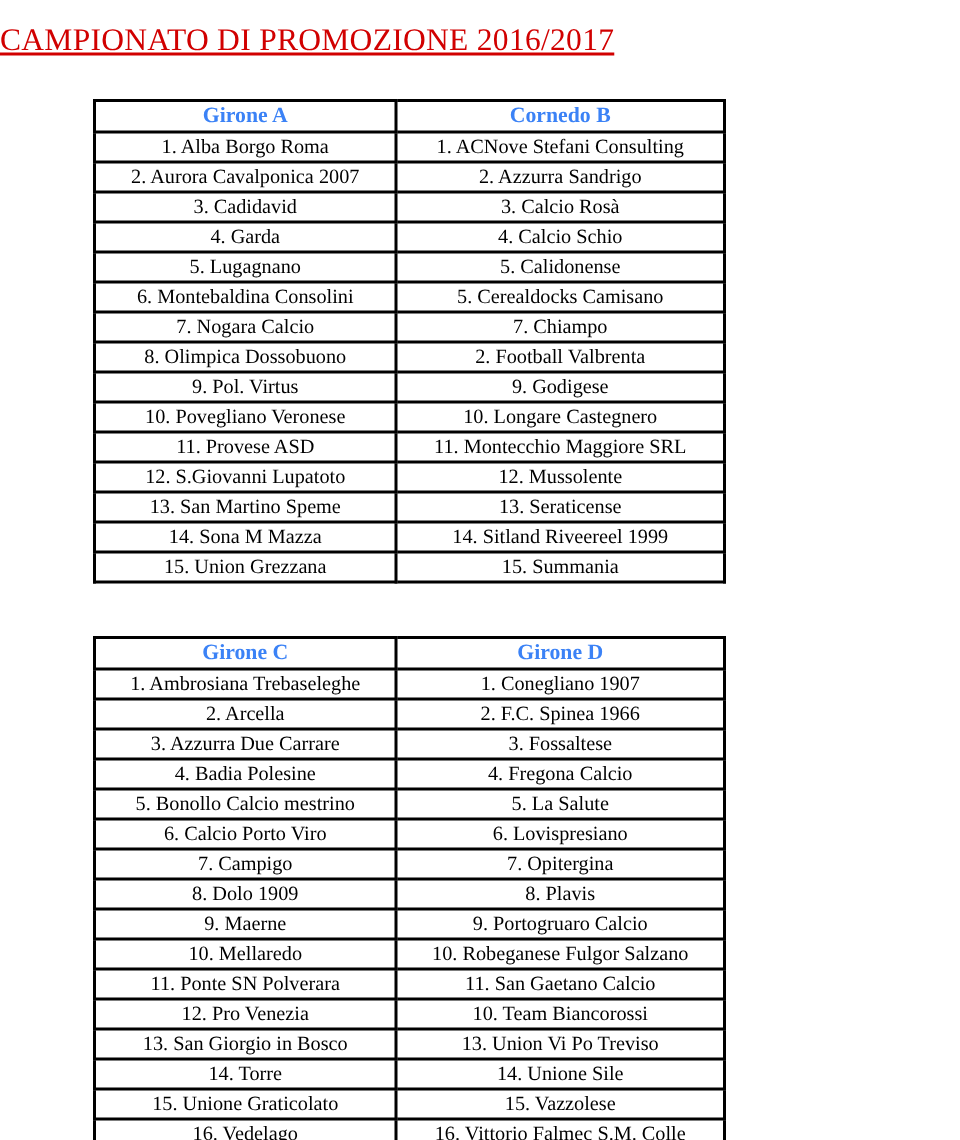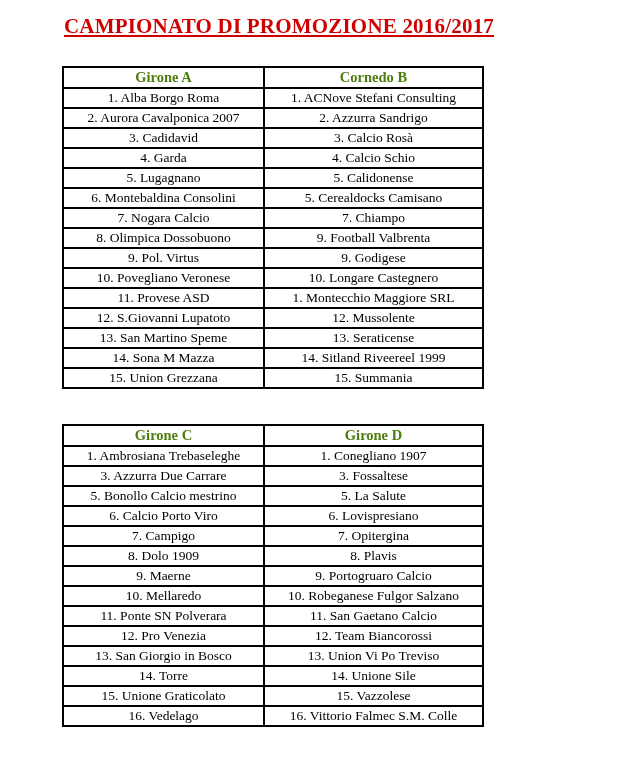--- a/index.html
+++ b/index.html
@@ -14,23 +14,22 @@
     font-family: "Liberation Serif", serif;
     color: #000000;
     overflow: hidden;
   }
   .page-title {
     position: absolute;
     top: 14px;
     left: 0;
     width: 558px;
     margin: 0;
-    text-align: center;
     font-size: 21px;
-    font-weight: 700;
+    font-weight: 400;
     color: #d10000;
     text-decoration: underline;
     letter-spacing: 0.2px;
   }
   .table-block {
     position: absolute;
     left: 62px;
   }
   .table-block.first  { top: 66px; }
   .table-block.second { top: 424px; }
@@ -47,21 +46,21 @@
     text-align: center;
     vertical-align: middle;
     padding: 1px 3px;
     white-space: nowrap;
     overflow: hidden;
   }
   table.groups-table th {
     height: 15.5px;
     font-size: 14.5px;
     font-weight: 700;
-    color: #4d7c0f;
+    color: #3b82f6;
   }
   table.groups-table td {
     height: 14.7px;
     font-size: 13.5px;
     font-weight: 400;
     color: #000000;
   }
 </style>
 </head>
 <body>
@@ -104,33 +103,33 @@
         <tr>
           <td>6. Montebaldina Consolini</td>
           <td>5. Cerealdocks Camisano</td>
         </tr>
         <tr>
           <td>7. Nogara Calcio</td>
           <td>7. Chiampo</td>
         </tr>
         <tr>
           <td>8. Olimpica Dossobuono</td>
-          <td>9. Football Valbrenta</td>
+          <td>2. Football Valbrenta</td>
         </tr>
         <tr>
           <td>9. Pol. Virtus</td>
           <td>9. Godigese</td>
         </tr>
         <tr>
           <td>10. Povegliano Veronese</td>
           <td>10. Longare Castegnero</td>
         </tr>
         <tr>
           <td>11. Provese ASD</td>
-          <td>1. Montecchio Maggiore SRL</td>
+          <td>11. Montecchio Maggiore SRL</td>
         </tr>
         <tr>
           <td>12. S.Giovanni Lupatoto</td>
           <td>12. Mussolente</td>
         </tr>
         <tr>
           <td>13. San Martino Speme</td>
           <td>13. Seraticense</td>
         </tr>
         <tr>
@@ -156,24 +155,32 @@
         <th>Girone C</th>
         <th>Girone D</th>
       </tr>
     </thead>
     <tbody>
         <tr>
           <td>1. Ambrosiana Trebaseleghe</td>
           <td>1. Conegliano 1907</td>
         </tr>
         <tr>
+          <td>2. Arcella</td>
+          <td>2. F.C. Spinea 1966</td>
+        </tr>
+        <tr>
           <td>3. Azzurra Due Carrare</td>
           <td>3. Fossaltese</td>
         </tr>
         <tr>
+          <td>4. Badia Polesine</td>
+          <td>4. Fregona Calcio</td>
+        </tr>
+        <tr>
           <td>5. Bonollo Calcio mestrino</td>
           <td>5. La Salute</td>
         </tr>
         <tr>
           <td>6. Calcio Porto Viro</td>
           <td>6. Lovispresiano</td>
         </tr>
         <tr>
           <td>7. Campigo</td>
           <td>7. Opitergina</td>
@@ -189,21 +196,21 @@
         <tr>
           <td>10. Mellaredo</td>
           <td>10. Robeganese Fulgor Salzano</td>
         </tr>
         <tr>
           <td>11. Ponte SN Polverara</td>
           <td>11. San Gaetano Calcio</td>
         </tr>
         <tr>
           <td>12. Pro Venezia</td>
-          <td>12. Team Biancorossi</td>
+          <td>10. Team Biancorossi</td>
         </tr>
         <tr>
           <td>13. San Giorgio in Bosco</td>
           <td>13. Union Vi Po Treviso</td>
         </tr>
         <tr>
           <td>14. Torre</td>
           <td>14. Unione Sile</td>
         </tr>
         <tr>

